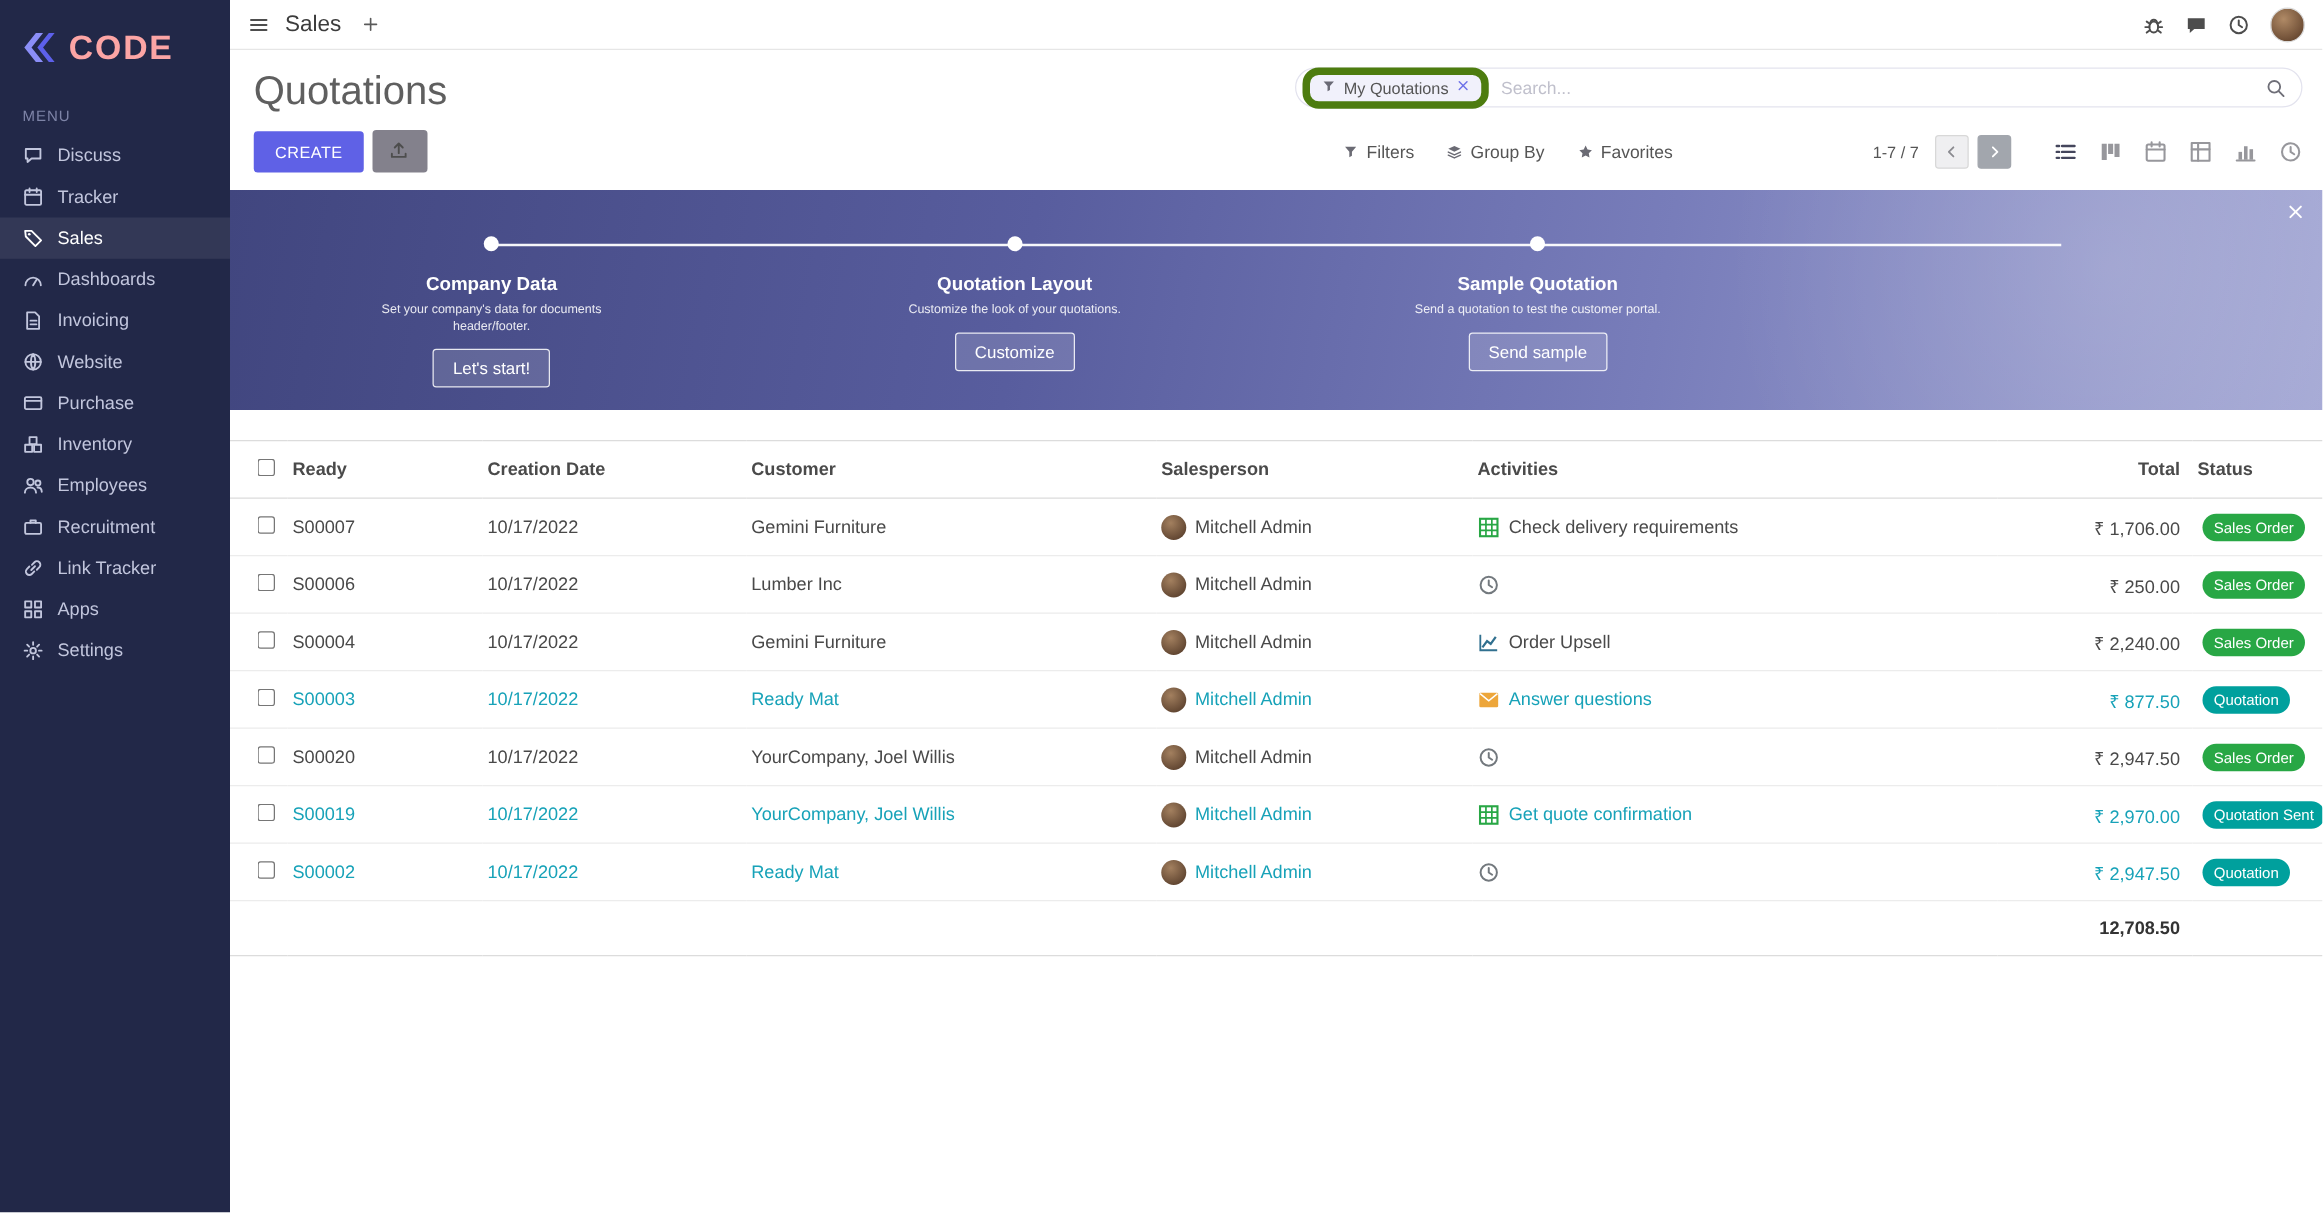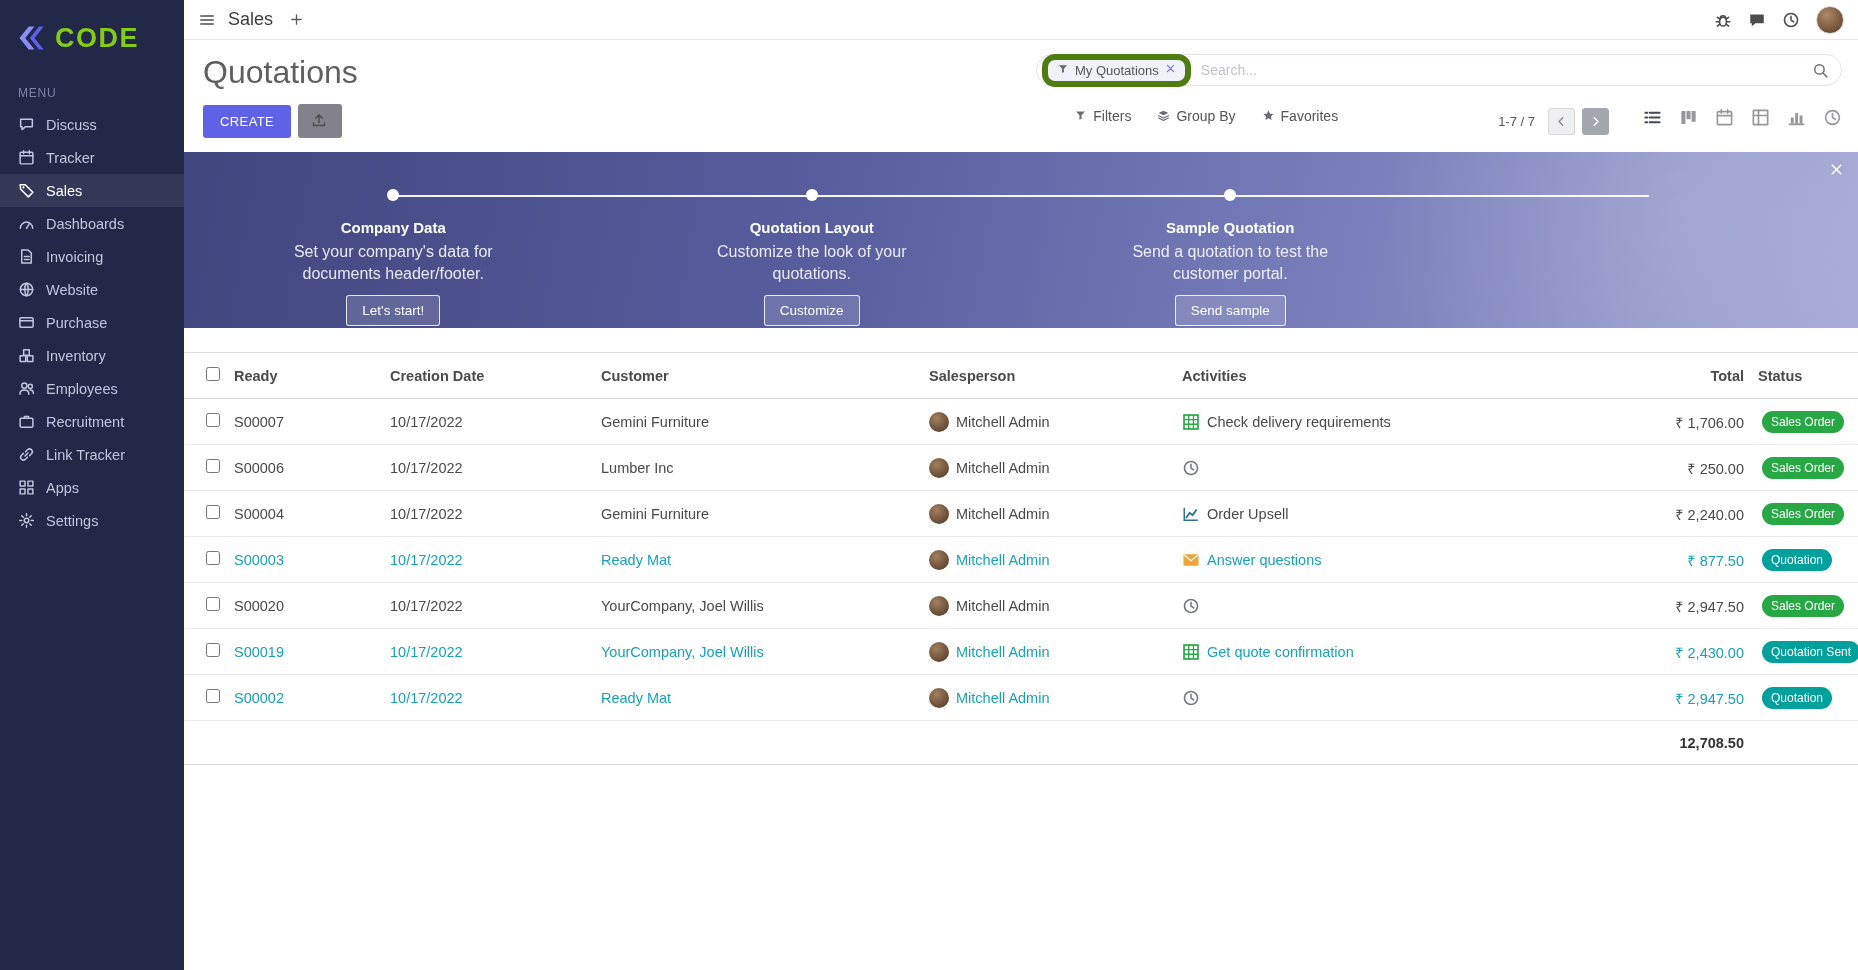--- a/index.html
+++ b/index.html
@@ -5,21 +5,21 @@
   * { box-sizing: border-box; margin: 0; padding: 0; }
   html,body { width: 1858px; height: 970px; overflow: hidden; }
   body { font-family: "Liberation Sans", sans-serif; background: #fff; color: #444; }
 
   .app { display: flex; width: 1858px; height: 970px; }
 
   
   .sidebar { width: 184px; min-width: 184px; background: #222848; height: 100%; }
   .logo { height: 76px; display: flex; align-items: center; gap: 9px; padding: 0 16px; cursor: pointer; }
   .logo-icon svg { width: 30px; height: 30px; display: block; }
-  .logo-text { color: #84cc16; font-size: 27px; font-weight: bold; letter-spacing: 1.5px; text-align: center; }
+  .logo-text { color: #fca5a5; font-size: 27px; font-weight: bold; letter-spacing: 1.5px; text-align: center; }
   .menu-label { color: #7e84a7; font-size: 12px; letter-spacing: 0.8px; padding: 10px 18px 8px; }
   .side-item { display: flex; align-items: center; gap: 11px; height: 33px; padding: 0 18px; color: #c2c6dd; font-size: 14.5px; cursor: pointer; }
   .side-item .icon { width: 17px; height: 17px; display: inline-flex; }
   .side-item .icon svg { width: 17px; height: 17px; }
   .side-item.active { background: rgba(255,255,255,0.08); color: #fff; }
 
   
   .main { flex: 1; display: flex; flex-direction: column; min-width: 0; background: #fff; }
 
   .topbar { height: 40px; min-height: 40px; background: #fff; border-bottom: 1px solid #e6e6e6; display: flex; align-items: center; padding: 0 14px 0 14px; }
@@ -44,21 +44,21 @@
   .facet-x svg { width: 11px; height: 11px; }
   .search-input { flex: 1; border: none; outline: none; font-size: 14px; padding: 0 10px; color: #444; background: transparent; }
   .search-input::placeholder { color: #c0c0cc; }
   .search-icon { width: 17px; height: 17px; color: #6f6f78; display: inline-flex; cursor: pointer; }
   .search-icon svg { width: 17px; height: 17px; }
 
   .cp-row2 { display: flex; align-items: center; margin-top: 13px; }
   .btn-create { background: #5f61e6; color: #fff; border: none; border-radius: 3px; font-size: 13px; font-weight: 500; letter-spacing: 0.4px; padding: 9px 17px; cursor: pointer; font-family: inherit; }
   .btn-export { background: #83818c; border: none; border-radius: 3px; width: 44px; height: 34px; margin-left: 7px; display: inline-flex; align-items: center; justify-content: center; color: #fff; cursor: pointer; }
   .btn-export svg { width: 16px; height: 16px; }
-  .cp-right { margin-left: auto; display: flex; align-items: flex-start; }
+  .cp-right { margin-left: auto; display: flex; align-items: center; }
   .cp-links { display: flex; align-items: center; gap: 26px; }
   .cp-link { display: inline-flex; align-items: center; gap: 6px; font-size: 14px; color: #555; cursor: pointer; }
   .cp-link .l-ic { width: 13px; height: 13px; display: inline-flex; color: #6b6b74; }
   .cp-link .l-ic svg { width: 13px; height: 13px; }
   .pager { display: flex; align-items: center; gap: 7px; margin-left: 160px; }
   .pager-text { font-size: 13px; color: #555; margin-right: 6px; }
   .pager-btn { width: 27px; height: 27px; border-radius: 3px; border: 1px solid #d8d8d8; display: inline-flex; align-items: center; justify-content: center; cursor: pointer; }
   .pager-btn svg { width: 13px; height: 13px; }
   .pager-btn.prev { background: #efeff1; color: #8b8b90; }
   .pager-btn.next { background: #a2a6ad; color: #fff; border-color: #a2a6ad; }
@@ -72,21 +72,21 @@
       linear-gradient(100deg, #41467f 0%, #585d9e 38%, #787dba 68%, #a3a7d4 100%); overflow: hidden; }
   .banner::after { content:""; position:absolute; right:0; top:0; width:40%; height:100%;
       background: radial-gradient(circle at 75% 35%, rgba(255,255,255,0.14), rgba(255,255,255,0) 60%); }
   .banner-close { position: absolute; top: 10px; right: 14px; width: 15px; height: 15px; color: #fff; cursor: pointer; z-index: 5; }
   .banner-close svg { width: 15px; height: 15px; }
   .steps-line { position: absolute; top: 43px; left: 12.5%; right: 12.5%; height: 2px; background: rgba(255,255,255,0.95); z-index: 1; }
   .steps { position: absolute; inset: 0; display: flex; padding-top: 37px; z-index: 2; }
   .step { width: 25%; text-align: center; }
   .step-dot { width: 12px; height: 12px; border-radius: 50%; background: #fff; margin: 0 auto; }
   .step-title { margin-top: 18px; color: #fff; font-size: 15px; font-weight: bold; }
-  .step-desc { margin-top: 5px; color: rgba(255,255,255,0.88); font-size: 16px; line-height: 1.35; max-width: 230px; margin-left: auto; margin-right: auto; }
+  .step-desc { margin-top: 5px; color: rgba(255,255,255,0.88); font-size: 10px; line-height: 1.35; max-width: 230px; margin-left: auto; margin-right: auto; }
   .step-btn { margin-top: 11px; background: rgba(255,255,255,0.14); border: 1px solid rgba(255,255,255,0.85); color: #fff; font-size: 13.5px; padding: 7px 15px; border-radius: 3px; cursor: pointer; font-family: inherit; }
 
   
   .list-table { width: 100%; border-collapse: collapse; margin-top: 24px; table-layout: fixed; font-size: 14.5px; }
   .list-table th { height: 46px; font-weight: 600; color: #4a4a4a; text-align: left; border-top: 1px solid #dcdcdc; border-bottom: 1px solid #dcdcdc; padding: 0 4px; cursor: pointer; }
   .list-table td { height: 46px; padding: 0 4px; border-bottom: 1px solid #ececec; overflow: hidden; white-space: nowrap; }
   .cell-check { padding-left: 22px !important; width: 46px; }
   .cb { width: 14px; height: 14px; accent-color: #5f61e6; cursor: pointer; }
   .lrow { color: #494949; cursor: pointer; }
   .lrow.info { color: #17a2b8; padding-left: 42px; }
@@ -545,21 +545,21 @@
               </span></td>
             <td><span class="act-wrap">
                 <span class="act-icon spreadsheet">
                   <svg viewBox="0 0 16 16">
                     <rect x="1.8" y="1.8" width="12.4" height="12.4" fill="#fff" stroke="#28a745" stroke-width="1.5"></rect>
                     <path d="M1.8 5.9h12.4M1.8 10h12.4M6 1.8v12.4M10.2 1.8v12.4" stroke="#28a745" stroke-width="1.2"></path>
                   </svg>
                 </span>
                 <span class="act-label">Get quote confirmation</span>
               </span></td>
-            <td class="cell-total">₹ 2,430.00</td>
+            <td class="cell-total">₹ 2,970.00</td>
             <td class="cell-status"><span class="badge-pill" style="background: rgb(0, 160, 157);">Quotation Sent</span></td>
           </tr>
           <tr class="lrow info">
             <td class="cell-check"><input type="checkbox" class="cb" style=""></td>
             <td>S00002</td>
             <td>10/17/2022</td>
             <td>Ready Mat</td>
             <td><span class="sp-wrap">
                 <span class="sp-avatar"></span>
                 <span class="sp-name">Mitchell Admin</span>

